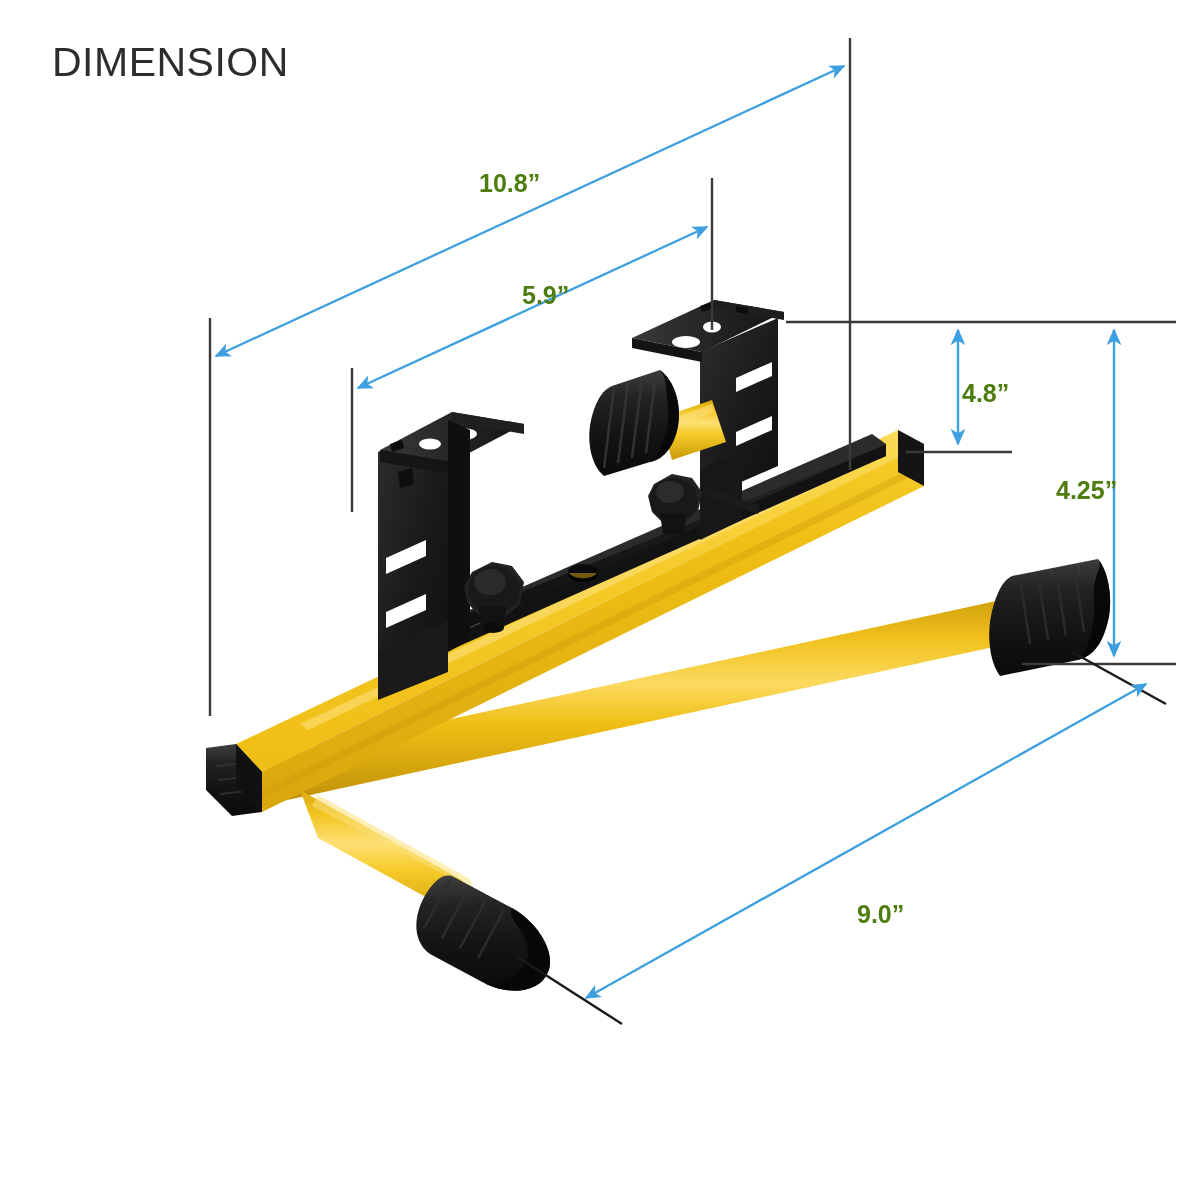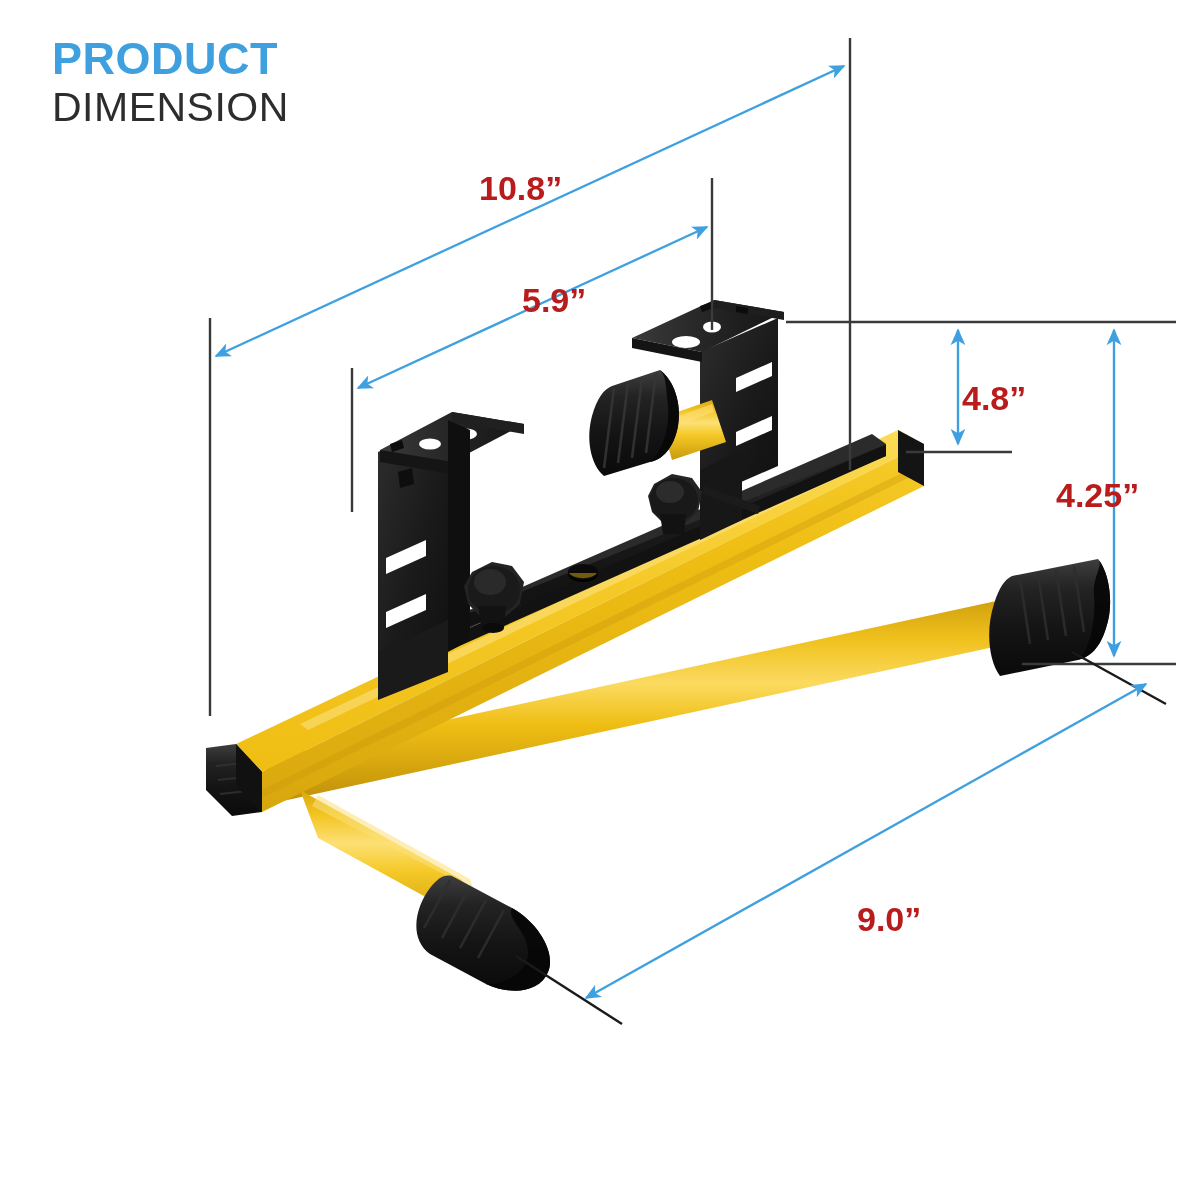--- a/index.html
+++ b/index.html
@@ -50,39 +50,38 @@
     font-size: 41px;
     font-weight: normal;
     letter-spacing: 0.5px;
     color: #2D2D2D;
     display: block;
     margin: 6px 0 0 0;
   }
   .dim-label {
     position: absolute;
     font-family: "Liberation Sans", sans-serif;
-    font-size: 34px;
+    font-size: 25px;
     font-weight: bold;
-    color: #b91c1c;
+    color: #4d7c0f;
     white-space: nowrap;
     user-select: none;
   }
   #label-len  { left: 479px; top: 169px; }
   #label-wid  { left: 522px; top: 281px; }
   #label-h1   { left: 962px; top: 379px; }
   #label-h2   { left: 1056px; top: 476px; }
   #label-dep  { left: 857px; top: 900px; }
 </style>
 </head>
 <body>
 
 <div id="stage">
 
   <div class="title-block">
-    <span class="title-product">PRODUCT</span>
     <span class="title-dimension">DIMENSION</span>
   </div>
 
   <svg id="scene" viewBox="0 0 1200 1200">
     <defs>
 
       <linearGradient id="gBeamTop" x1="0" y1="0" x2="0" y2="1">
         <stop offset="0%" stop-color="#FBDB57"></stop>
         <stop offset="45%" stop-color="#F5C927"></stop>
         <stop offset="100%" stop-color="#EFBE14"></stop>

